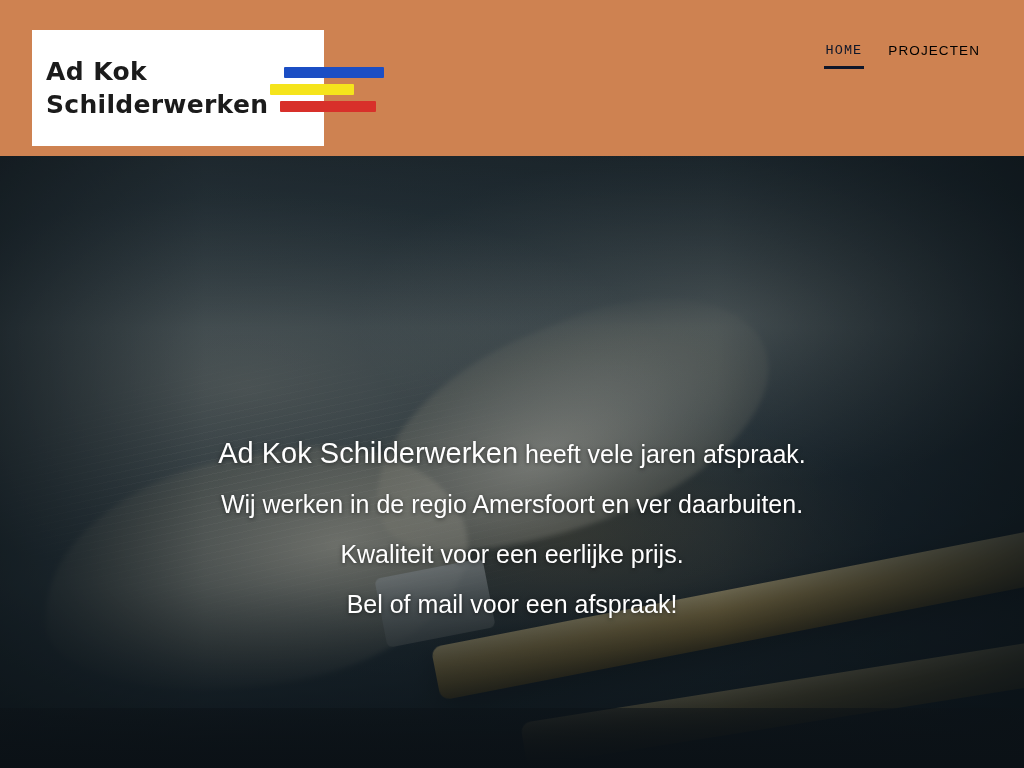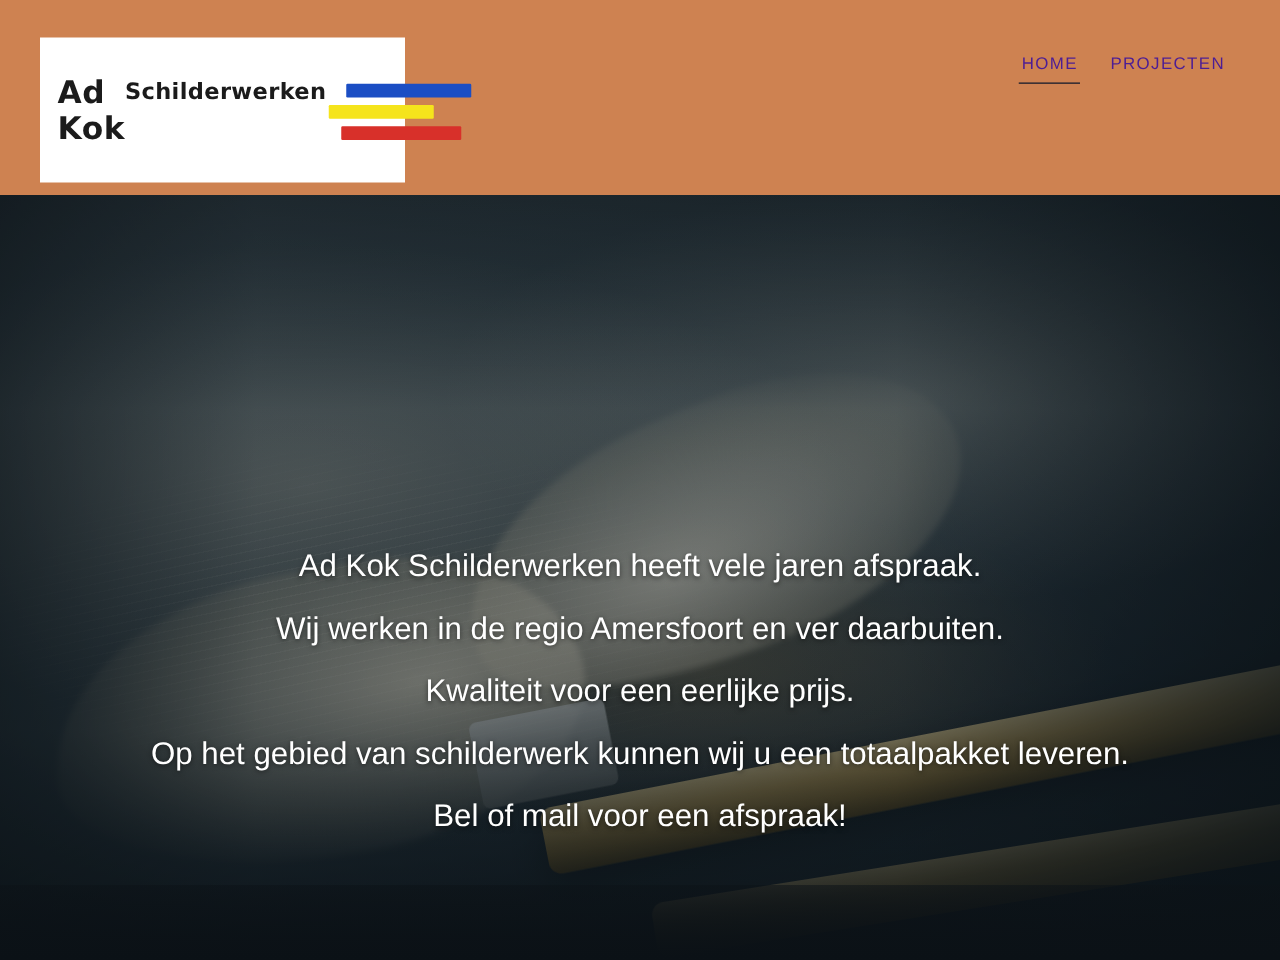--- a/index.html
+++ b/index.html
@@ -32,35 +32,35 @@
     align-items: center;
   }
   .logo-inner {
     display: flex;
     align-items: center;
     width: 100%;
     padding: 0 14px;
   }
   .logo-text {
     display: flex;
-    flex-direction: row;
+    flex-direction: column;
     justify-content: center;
     line-height: 1.18;
   }
   .logo-text .line1 {
     font-family: "DejaVu Sans", sans-serif;
     font-weight: bold;
     font-size: 25px;
     color: #1b1b1b;
     letter-spacing: 0.4px;
   }
   .logo-text .line2 {
     font-family: "DejaVu Sans", sans-serif;
     font-weight: bold;
-    font-size: 18px;
+    font-size: 25px;
     color: #1b1b1b;
     letter-spacing: 0.3px;
     margin-top: 4px;
   }
   .logo-bars {
     margin-left: 16px;
     display: flex;
     flex-direction: column;
     gap: 6px;
     padding-top: 2px;
@@ -75,29 +75,30 @@
     position: absolute;
     right: 42px;
     top: 40px;
     display: flex;
     align-items: flex-start;
     gap: 22px;
   }
   .nav-item {
     font-size: 13.5px;
     letter-spacing: 1.1px;
-    color: #4c1d95;
+    color: #000000;
     text-decoration: none;
     padding: 3px 2px 8px 2px;
     display: inline-block;
     cursor: pointer;
   }
   .nav-item.active {
-    border-bottom: 1px solid #0f172a;
-    color: #4c1d95;
+    border-bottom: 3px solid #0f172a;
+    color: #0f172a;
+    font-family: Liberation Mono, monospace;
   }
 
   
   .hero {
     position: relative;
     width: 1024px;
     height: 612px;
     overflow: hidden;
     background: #2b3a40;
   }
@@ -184,21 +185,21 @@
     color: #ffffff;
     text-shadow: 0 1px 4px rgba(0,0,0,0.55);
   }
   .hero-copy p {
     font-size: 25px;
     line-height: 50px;
     font-weight: normal;
     color: #ffffff;
   }
   .hero-copy p .brand {
-    font-size: 25px;
+    font-size: 29px;
   }
 
   
   .footer-strip {
     position: absolute;
     left: 0; bottom: 0;
     width: 1024px;
     height: 60px;
     background: linear-gradient(180deg, rgba(12,18,23,0.55), #0b1116);
   }
@@ -239,19 +240,18 @@
   <div class="hairs"></div>
   <div class="vignette"></div>
   <div class="scrim"></div>
 
   <div class="hero-copy">
     <p>
       <span class="brand">Ad Kok Schilderwerken</span><span> heeft vele jaren afspraak.</span>
     </p>
     <p>Wij werken in de regio Amersfoort en ver daarbuiten.</p>
     <p>Kwaliteit voor een eerlijke prijs.</p>
-    <p>Op het gebied van schilderwerk kunnen wij u een totaalpakket leveren.</p>
     <p>Bel of mail voor een afspraak!</p>
 
   </div>
 
   <div class="footer-strip"></div>
 </section>
 
 </body></html>

